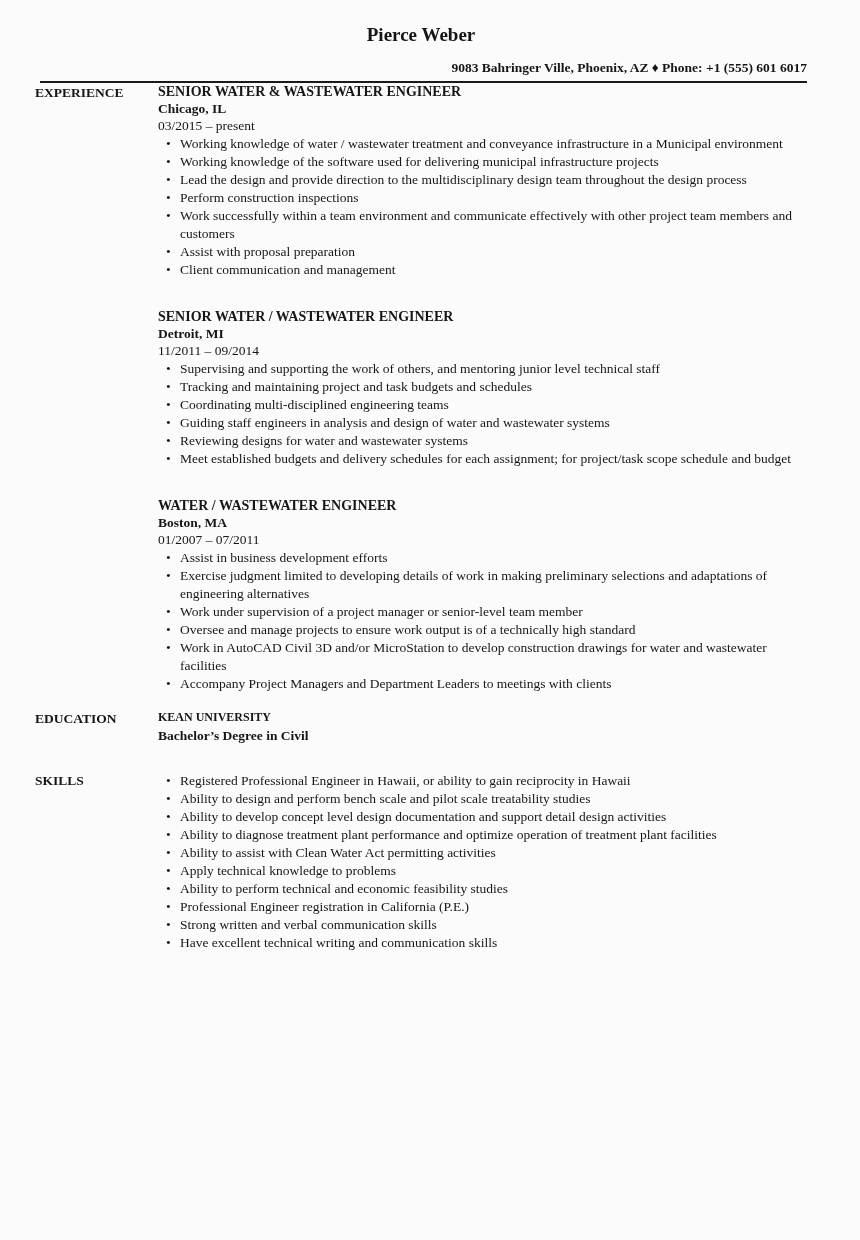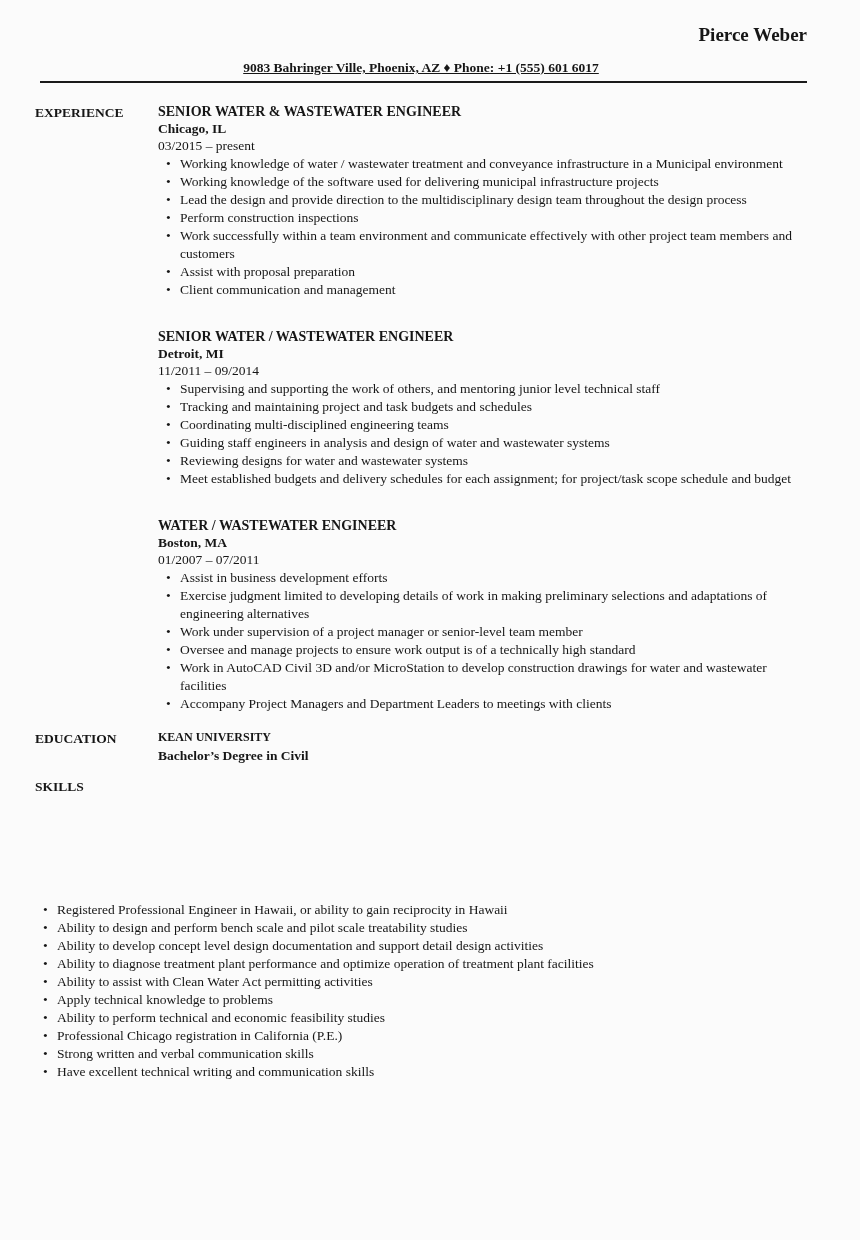--- a/index.html
+++ b/index.html
@@ -9,29 +9,29 @@
     background:#fbfbfb;
     color:#161616;
     font-family:"Liberation Serif","DejaVu Serif",serif;
     font-size:13.5px;
     line-height:17px;
     overflow:hidden;
   }
   .page { padding:24px 53px 0 35px; }
 
   
-  .name { text-align:right; font-size:19px; line-height:22px; font-weight:bold; }
-  .contact { text-align:center; font-weight:bold; margin-top:13px;text-decoration:underline; }
+  .name { text-align:center; font-size:19px; line-height:22px; font-weight:bold; }
+  .contact { text-align:right; font-weight:bold; margin-top:13px; }
   .rule { border:none; border-top:2px solid #1a1a1a; margin:5px 0 0 5px; }
 
   
   .section { display:flex; align-items:flex-start; }
-  .section-experience { margin-top:20px; }
+  .section-experience { }
   .section-education { margin-top:16px; }
-  .section-skills { margin-top:12px;flex-direction:column; }
+  .section-skills { margin-top:26px; }
   .section-label { flex:0 0 123px; width:123px; font-weight:bold; padding-top:1px; }
   .section-content { flex:1 1 auto; min-width:0; }
 
   
   .job { margin-bottom:29px; }
   .job:last-child { margin-bottom:0; }
   .job-title { font-size:14px; line-height:17px; font-weight:bold; }
   .job-location { font-weight:bold; line-height:17px; }
   .job-dates { line-height:17px; }
 
@@ -117,20 +117,20 @@
     <div class="section-label">SKILLS</div>
     <div class="section-content">
       <ul class="bullets">
           <li>Registered Professional Engineer in Hawaii, or ability to gain reciprocity in Hawaii</li>
           <li>Ability to design and perform bench scale and pilot scale treatability studies</li>
           <li>Ability to develop concept level design documentation and support detail design activities</li>
           <li>Ability to diagnose treatment plant performance and optimize operation of treatment plant facilities</li>
           <li>Ability to assist with Clean Water Act permitting activities</li>
           <li>Apply technical knowledge to problems</li>
           <li>Ability to perform technical and economic feasibility studies</li>
-          <li>Professional Chicago registration in California (P.E.)</li>
+          <li>Professional Engineer registration in California (P.E.)</li>
           <li>Strong written and verbal communication skills</li>
           <li>Have excellent technical writing and communication skills</li>
         </ul>
     </div>
   </section>
 
 </div>
 
 </body></html>

